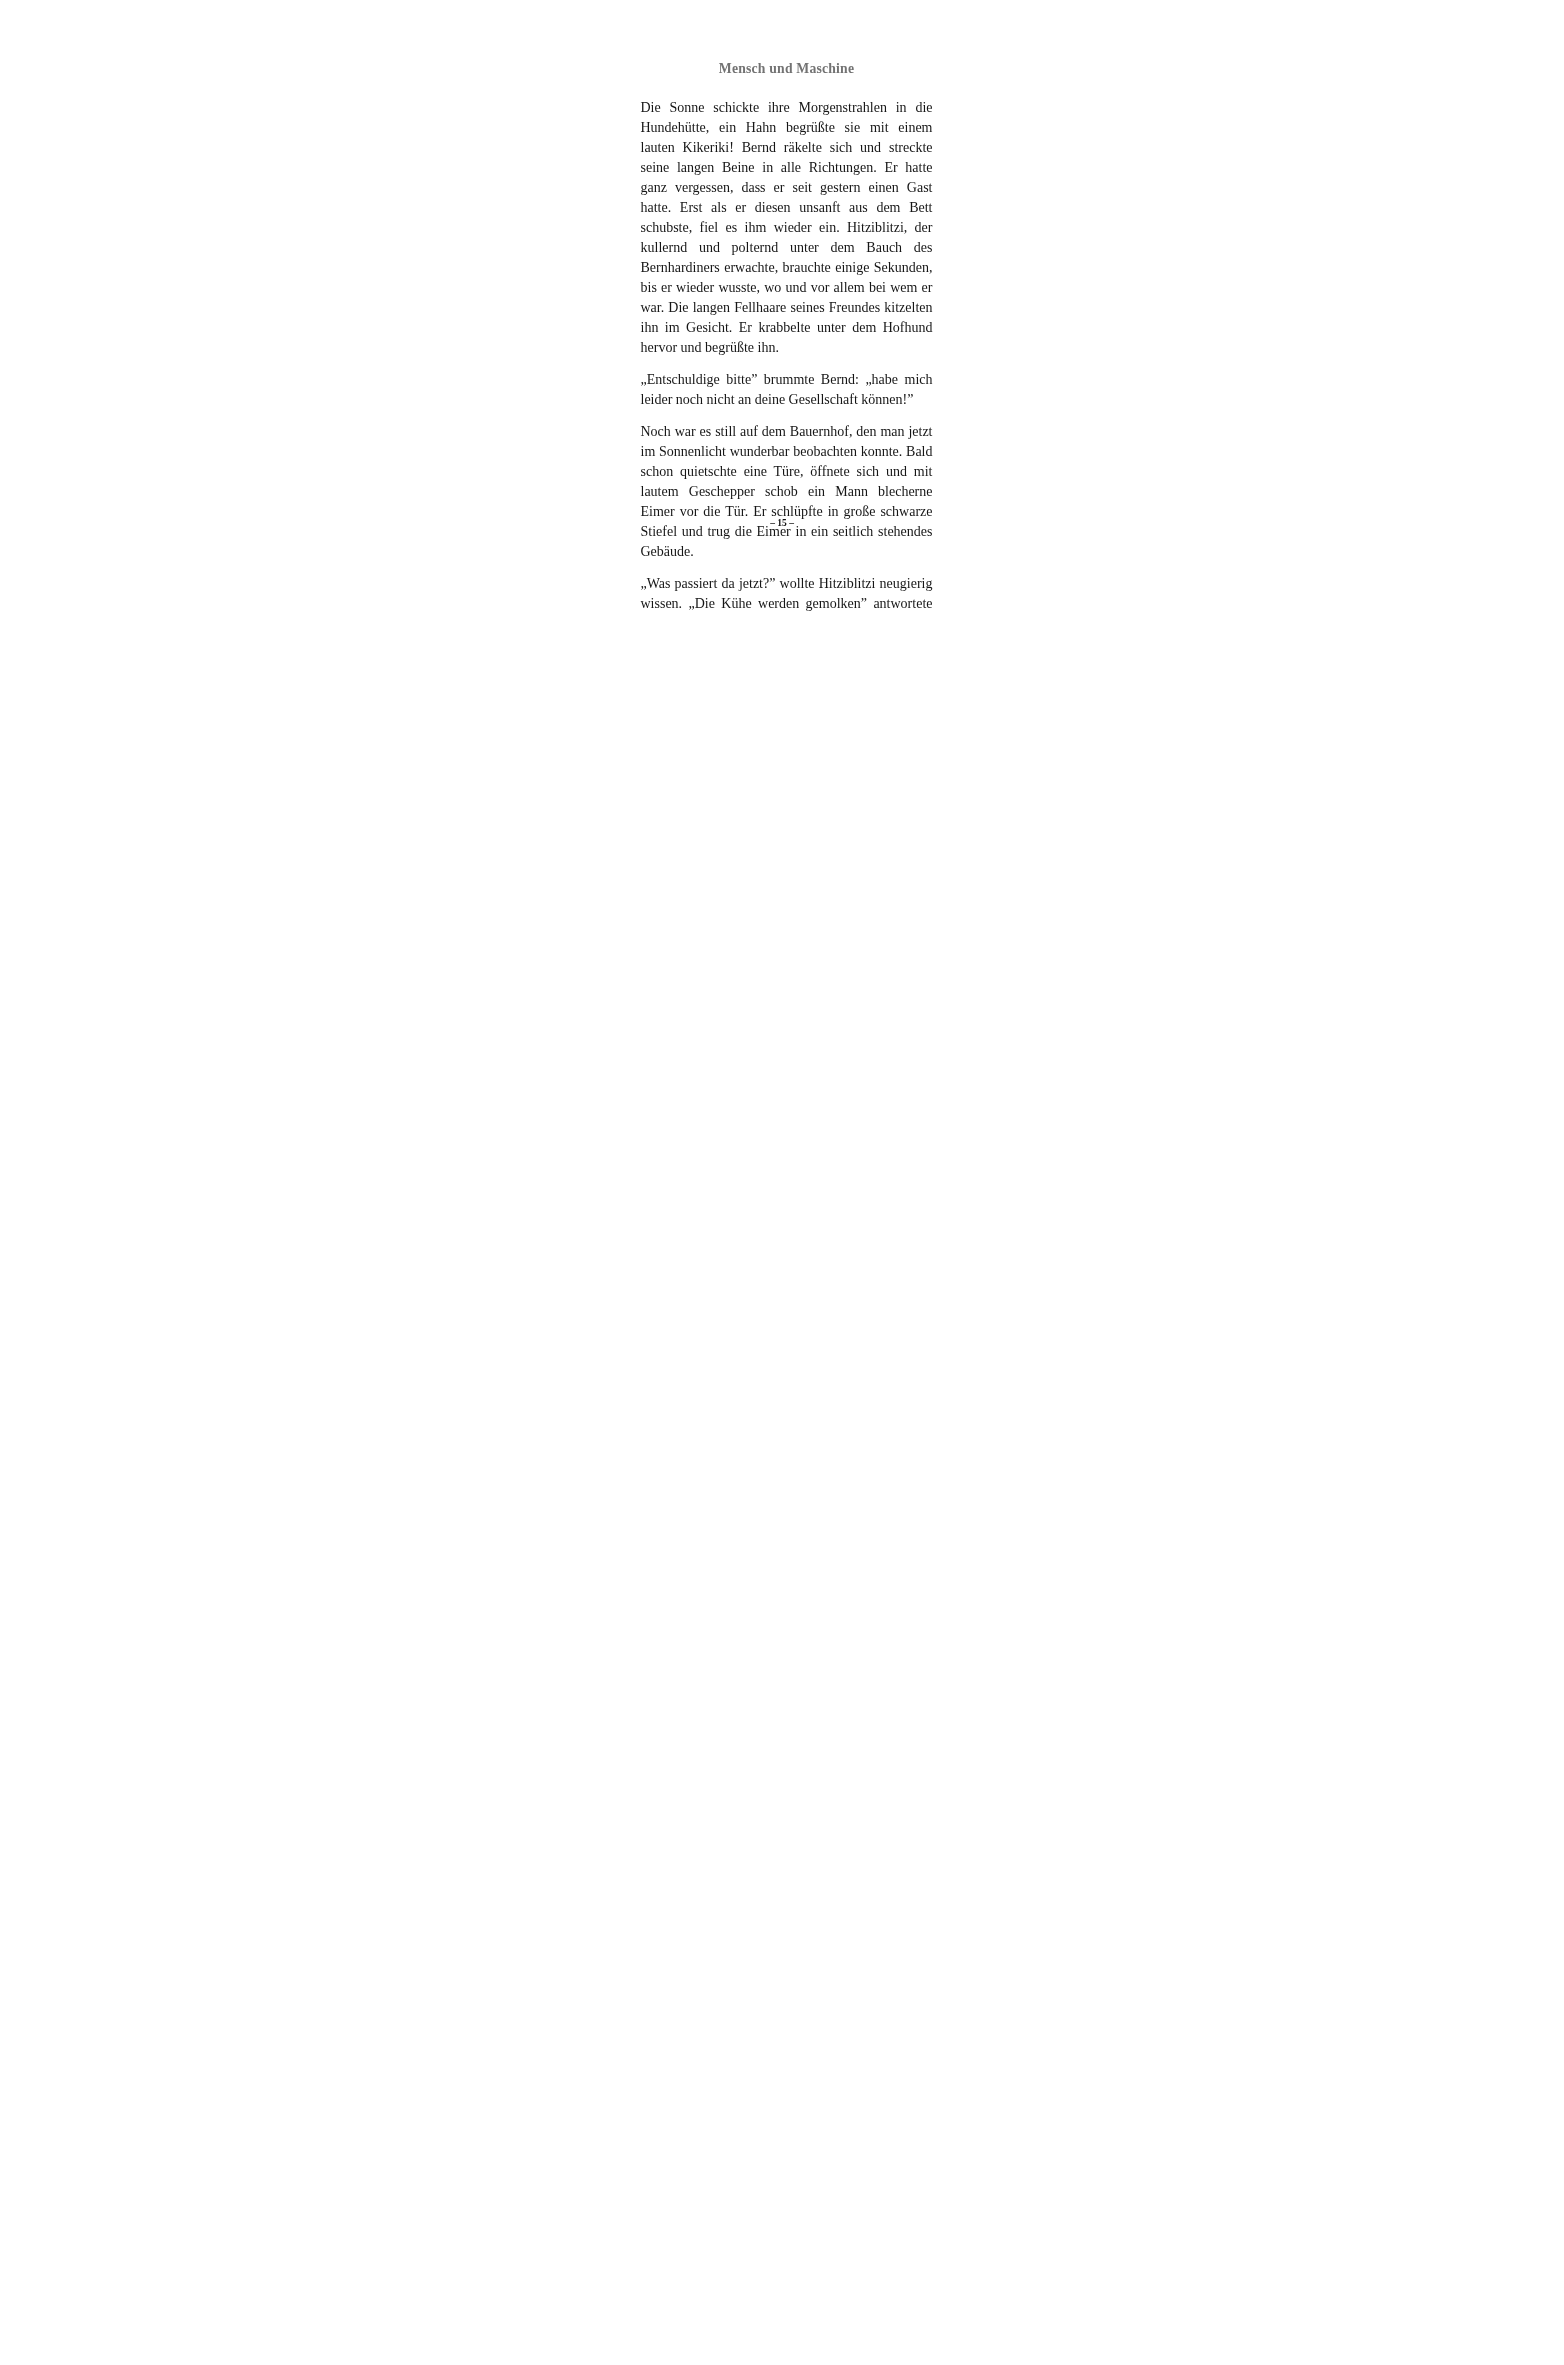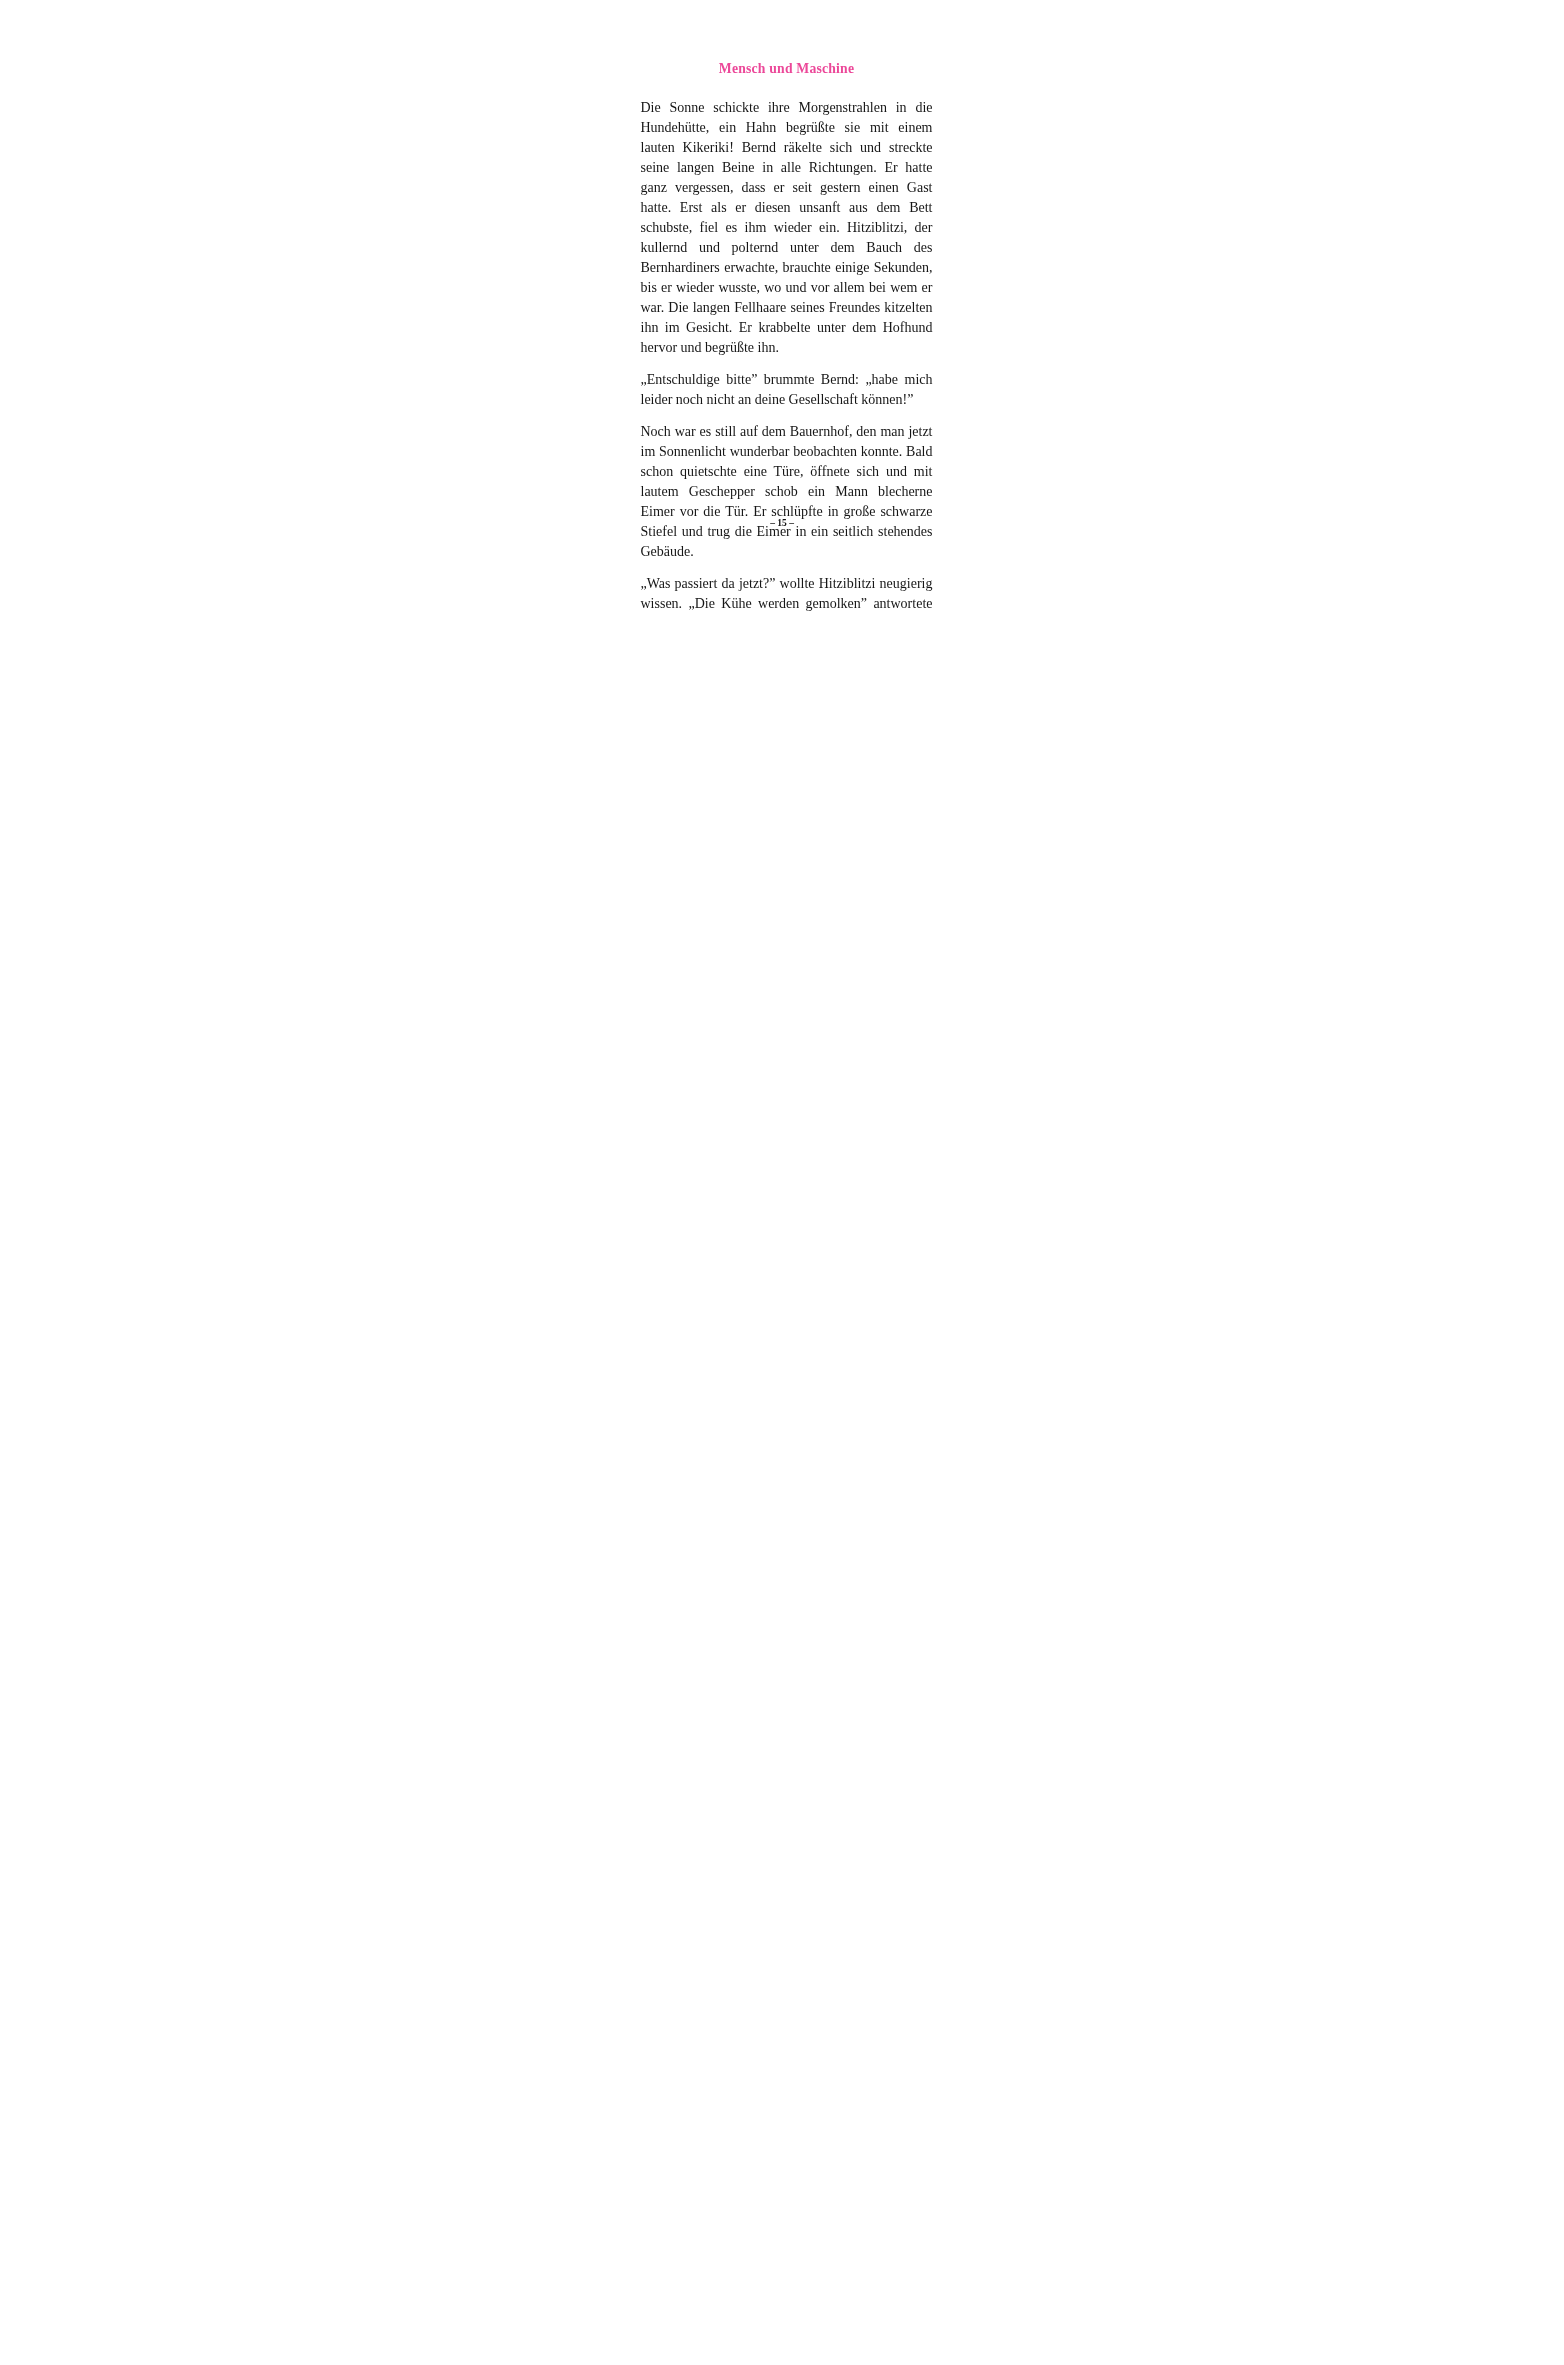--- a/index.html
+++ b/index.html
@@ -23,21 +23,21 @@
     top: 61px;
     left: 54px;
     width: 292px;
   }
   .title {
     margin: 0 0 21px 0;
     text-align: center;
     font-size: 13.7px;
     font-weight: bold;
     letter-spacing: 0.2px;
-    color: #ec4899;
+    color: #737373;
   }
   .body-text p {
     margin: 0 0 12px 0;
     font-size: 14px;
     line-height: 20px;
     text-align: justify;
     color: #161616;
   }
   .body-text p:last-child {
     margin-bottom: 9px;

